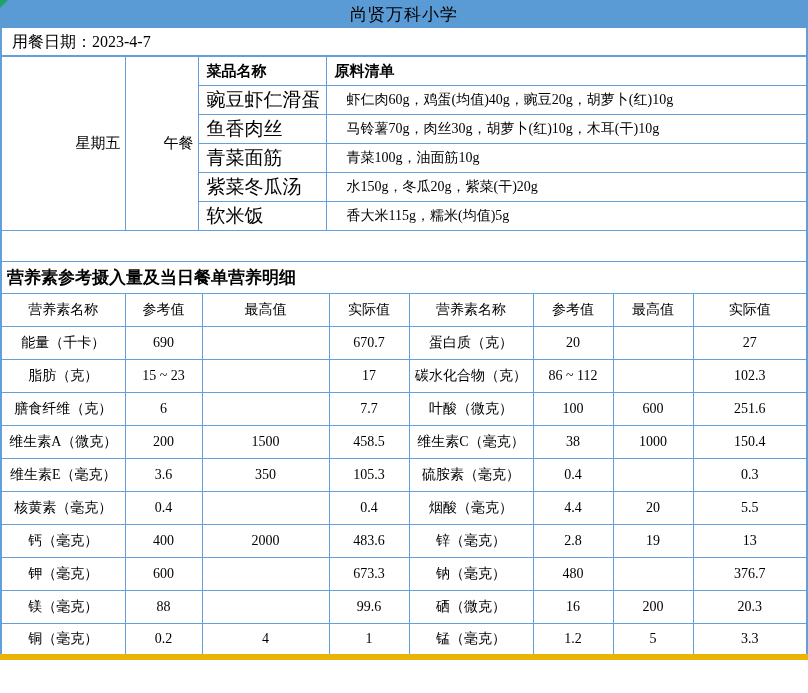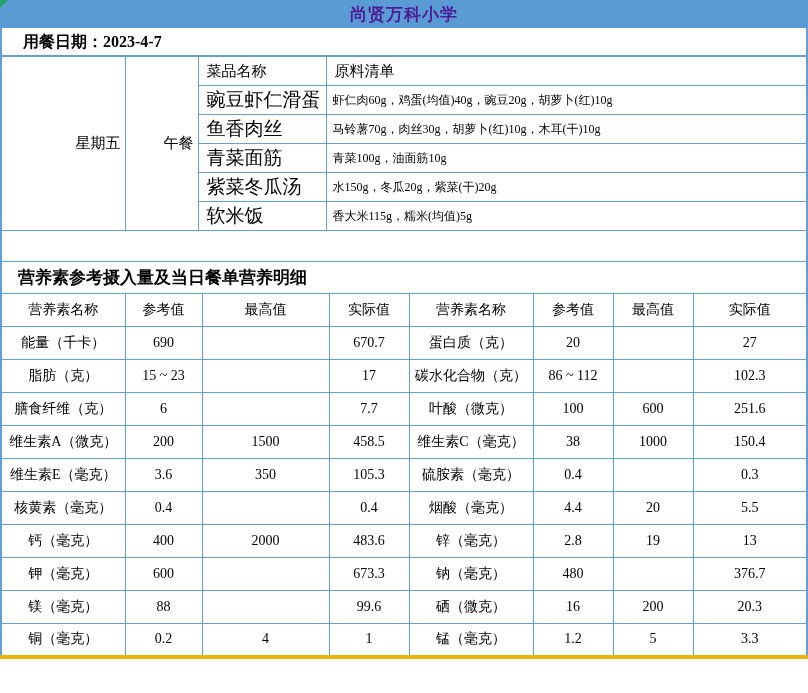--- a/index.html
+++ b/index.html
@@ -15,84 +15,84 @@
   
   .titlebar {
     height: 28px;
     background: #5b9bd5;
     display: flex;
     align-items: center;
     justify-content: center;
     position: relative;
   }
   .titlebar .title {
-    color: #4c1d95;
+    color: #000000;
     font-size: 17px;
-    font-weight: bold;
+    font-weight: normal;
     letter-spacing: 1px;
   }
   .corner-tri {
     position: absolute;
     top: 0; left: 0;
     width: 0; height: 0;
     border-top: 8px solid #21a366;
     border-right: 8px solid transparent;
   }
   
   .daterow {
     height: 28px;
     line-height: 28px;
     border-left: 2px solid #64a0d8;
     border-right: 2px solid #64a0d8;
     border-bottom: 1px solid #64a0d8;
     font-size: 16px;
-    font-weight: bold;
-    padding-left: 21px;
+    font-weight: normal;
+    padding-left: 10px;
     box-sizing: border-box;
   }
   
   table {
     width: 808px;
     border-collapse: collapse;
     table-layout: fixed;
     font-size: 14px;
   }
   table.menu    { border-left: 2px solid #64a0d8; border-right: 2px solid #64a0d8; }
-  table.nutri   { border-left: 2px solid #64a0d8; border-right: 2px solid #64a0d8; border-bottom: 4px solid #eab308; }
+  table.nutri   { border-left: 2px solid #64a0d8; border-right: 2px solid #64a0d8; border-bottom: 6px solid #eab308; }
   td, th {
     border: 1px solid #64a0d8;
     padding: 0 4px;
     box-sizing: border-box;
     overflow: hidden;
     white-space: nowrap;
     font-weight: normal;
   }
   .menu tr  { height: 29px; }
   .nutri tr { height: 33px; }
   .center { text-align: center; }
-  .bold   { font-weight: normal; }
+  .bold   { font-weight: bold; }
   .menu th { font-size: 15px; text-align: left; padding-left: 8px; }
   .menu td.dish { padding-left: 8px; font-size: 19px; }
-  .menu td.ingr { padding-left: 6px; font-size: 12px; }
+  .menu td.ingr { padding-left: 20px; font-size: 14px; }
   .menu td.merged { text-align: right; font-size: 15px; }
   
   .spacer {
     height: 30px;
     border-left: 2px solid #64a0d8;
     border-right: 2px solid #64a0d8;
   }
   .section-row {
     height: 32px;
     line-height: 32px;
     border-top: 1px solid #64a0d8;
     border-left: 2px solid #64a0d8;
     border-right: 2px solid #64a0d8;
     font-size: 17px;
     font-weight: bold;
-    padding-left: 16px;
+    padding-left: 5px;
     box-sizing: border-box;
     font-family: Liberation Serif, serif;
   }
   .nutri td { text-align: center; font-size: 14px; }
 </style>
 </head>
 <body>
 
 <div class="page">
 

